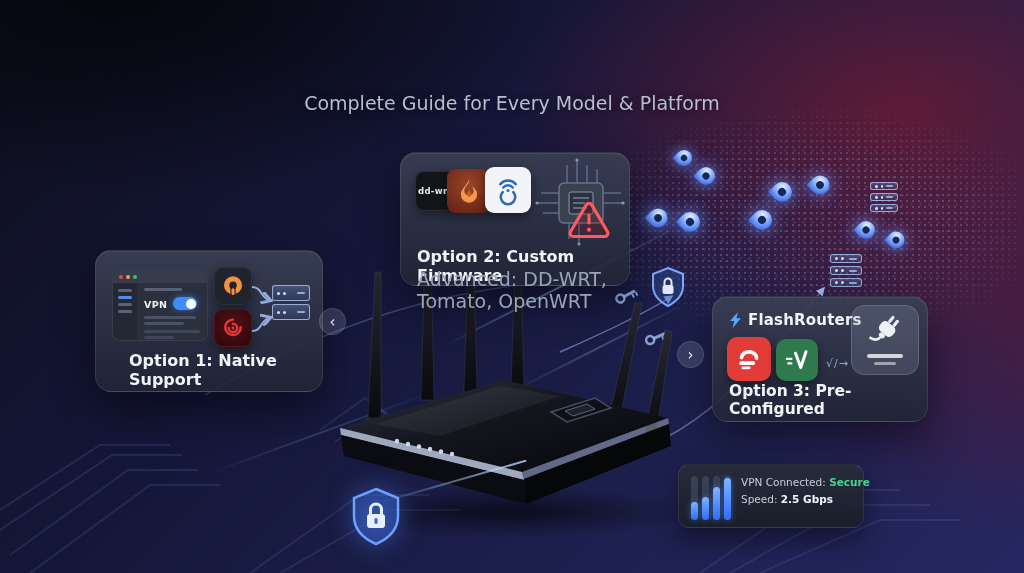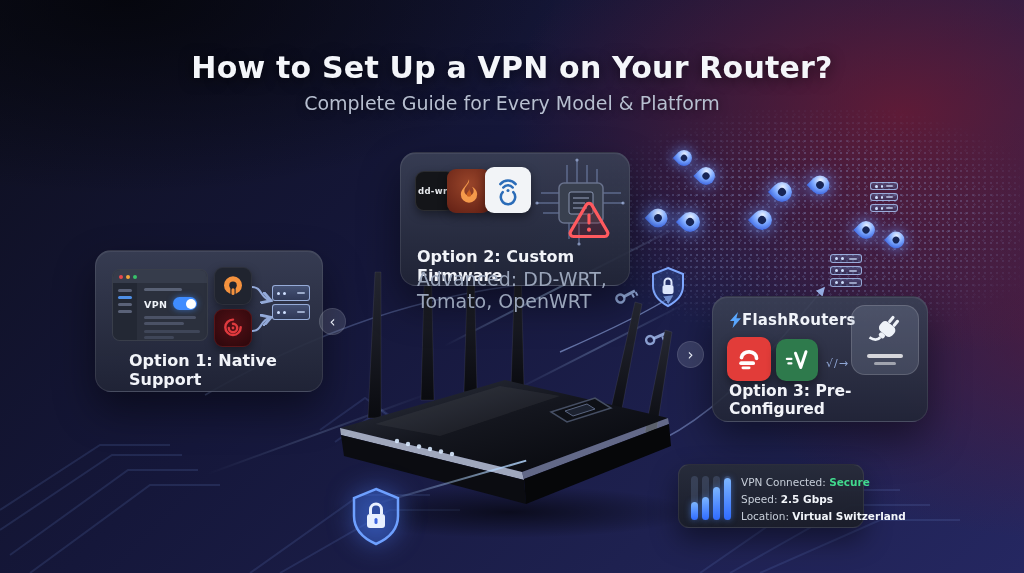--- a/index.html
+++ b/index.html
@@ -56,21 +56,21 @@
   .mw-side i.blue{ background:#4e8fe6; }
   .mw-main{ flex:1; padding:5px 7px; }
   .ln{ height:3px; border-radius:2px; background:#4b5266; }
   .vpn-row{ display:flex; align-items:flex-end; gap:6px; margin:6px 0; }
   .vpn-lbl{ color:#eef2f8; font-size:9.5px; font-weight:700; letter-spacing:.3px; }
   .toggle{ width:24px; height:13px; border-radius:7px; background:#3f8cff; position:relative; box-shadow:0 0 6px rgba(63,140,255,.6); }
   .toggle::after{ content:""; position:absolute; right:1.5px; top:1.5px; width:10px; height:10px; border-radius:50%; background:#fff; }
   .apptile{ border-radius:9px; display:flex; align-items:center; justify-content:center; box-shadow:0 4px 10px rgba(0,0,0,.4); }
 
   
-  .brandrow{ display:flex; align-items:center; }
+  .brandrow{ display:flex; align-items:center; gap:6px; }
   .brand{ color:#f0f3f9; font-size:15px; font-weight:700; letter-spacing:.2px; }
   .deco-arrow{ color:#8fa6d4; font-size:11px; letter-spacing:1px; }
   .plugtile{ background:rgba(152,162,188,.22); border:1px solid rgba(255,255,255,.15); border-radius:14px;
     display:flex; flex-direction:column; align-items:center; padding-top:6px; }
   .plugtile .l1{ width:36px; height:3.5px; border-radius:2px; background:rgba(255,255,255,.78); margin-top:2px; }
   .plugtile .l2{ width:22px; height:3.5px; border-radius:2px; background:rgba(255,255,255,.5); margin-top:4px; }
 
   
   .status{ left:678px; top:464px; width:186px; height:64px; border-radius:11px; padding:9px 10px 8px 12px;
     background:linear-gradient(180deg, rgba(40,44,58,.94), rgba(26,29,40,.94));
@@ -234,21 +234,20 @@
   </svg>
 
   <div class="abs beam"></div>
   <svg class="abs" style="left:348px;top:486px;filter:drop-shadow(0 0 12px rgba(80,130,255,.75));" width="56" height="64" viewBox="0 0 56 64">
     <path d="M28,3 L50,12 V30 c0,14 -9.5,22.5 -22,28 C15.5,52.5 6,44 6,30 V12 Z" fill="rgba(52,96,200,.40)" stroke="#6ea0ff" stroke-width="2.5"></path>
     <rect x="19" y="28" width="18" height="14" rx="3" fill="#e8f0ff"></rect>
     <path d="M22.5,28 v-4.5 a5.5,5.5 0 0 1 11,0 V28" fill="none" stroke="#e8f0ff" stroke-width="3"></path>
     <rect x="26.5" y="32" width="3" height="6" rx="1.5" fill="#3b63de"></rect>
   </svg>
 
-  <div class="abs title">How to Set Up a VPN on Your Router?</div>
   <div class="abs subtitle">Complete Guide for Every Model &amp; Platform</div>
 
   <div class="abs card" style="left:95px;top:250px;width:228px;height:142px;">
     <div class="abs miniwin">
       <div class="mw-bar">
         <i style="background:#e5484d;"></i>
         <i style="background:#f0a63c;"></i>
         <i style="background:#37c26a;"></i>
       </div>
       <div class="mw-body">
@@ -420,24 +419,20 @@
     </div>
     <div class="stat-lines">
       <div>
         <span class="stat-lbl">VPN Connected:</span>
         <span class="stat-green">Secure</span>
       </div>
       <div>
         <span class="stat-lbl">Speed:</span>
         <span class="stat-val">2.5 Gbps</span>
       </div>
-      <div>
-        <span class="stat-lbl">Location:</span>
-        <span class="stat-val">Virtual Switzerland</span>
-      </div>
     </div>
   </div>
 
   <div class="abs chev" style="left:319px;top:308px;">
     <span>‹</span>
   </div>
   <div class="abs chev" style="left:677px;top:341px;">
     <span>›</span>
   </div>
 

